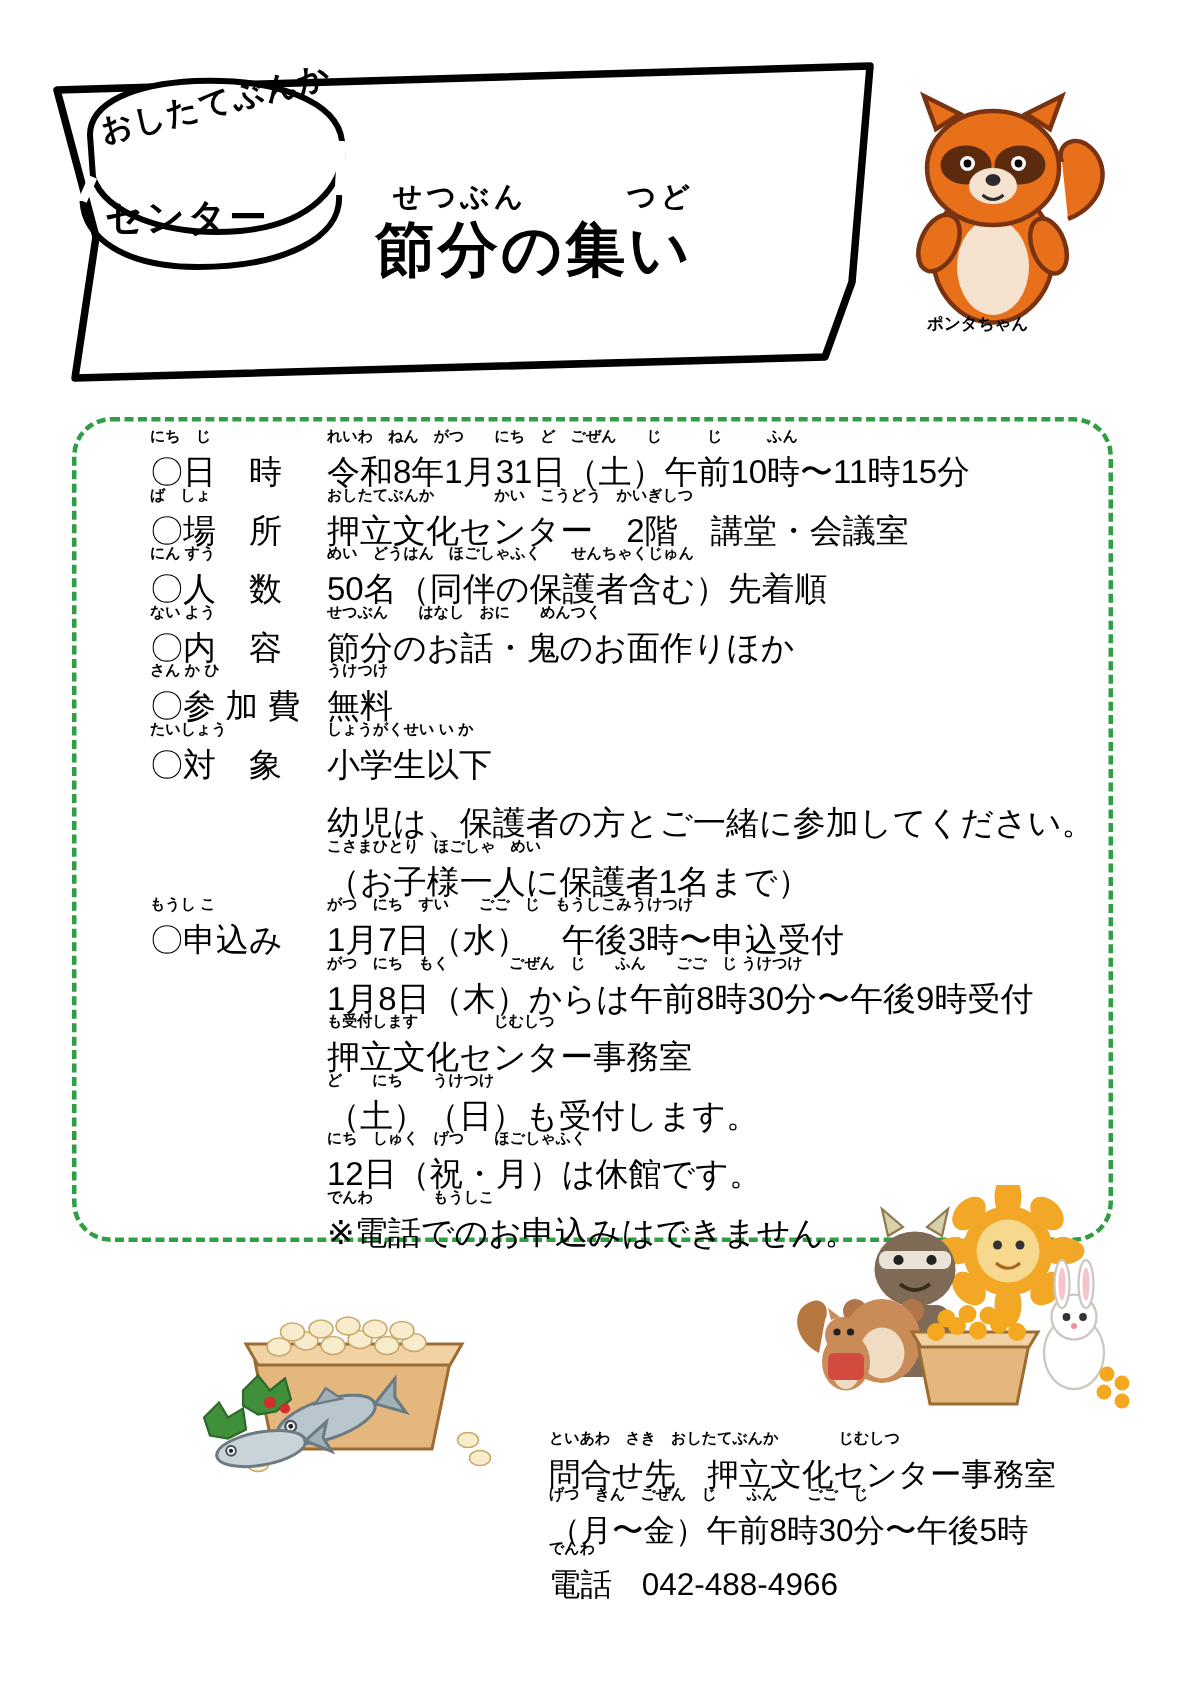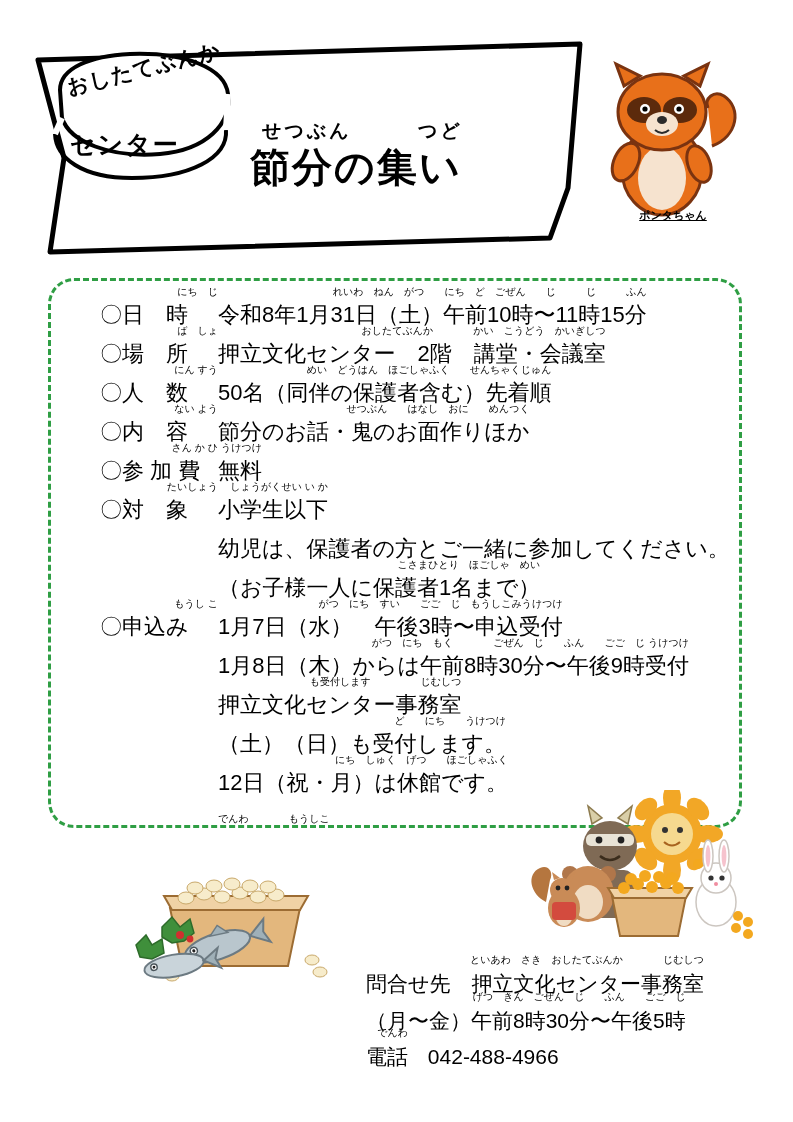--- a/index.html
+++ b/index.html
@@ -87,24 +87,22 @@
     left: 592px;
     top: 58px;
     width: 150px;
     height: 170px;
   }
   .mascot-name {
     position: absolute;
     left: 618px;
     top: 208px;
     width: 110px;
-    text-align: center;
     font-size: 11px;
     font-weight: bold;
-    text-decoration: underline;
   }
 
   
   .body-box {
     position: absolute;
     left: 48px;
     top: 278px;
     width: 694px;
     height: 550px;
     border: 3px dashed #2f9e44;
@@ -130,22 +128,22 @@
     position: relative;
     vertical-align: baseline;
   }
   .rb > .rt {
     position: absolute;
     left: 0;
     right: 0;
     top: -13px;
     font-size: 10px;
     line-height: 10px;
-    text-align: right;
-    font-weight: normal;
+    text-align: left;
+    font-weight: bold;
     white-space: nowrap;
   }
   .label {
     display: inline-block;
     width: 118px;
     font-size: 22px;
   }
   .value { font-size: 22px; }
   .indent { padding-left: 118px; }
   .line { margin-top: 9px; }
@@ -349,20 +347,21 @@
   <div class="row line indent">
     <span class="value rb">
       <span class="rt">にち　しゅく　げつ　　ほごしゃふく</span>
       <span>12日（祝・月）は休館です。</span>
     </span>
   </div>
 
   <div class="row line indent">
     <span class="value rb">
       <span class="rt">でんわ　　　　もうしこ</span>
+      <span>※電話でのお申込みはできません。</span>
     </span>
   </div>
 </div>
 
 <svg class="beans-box" viewBox="0 0 190 120">
   <path d="M20 46 L150 46 L138 104 L32 104 Z" fill="#e3b77d" stroke="#9c6c33" stroke-width="2"></path>
   <path d="M14 34 L158 34 L150 48 L22 48 Z" fill="#f0d2a5" stroke="#9c6c33" stroke-width="2"></path>
   <g fill="#f7eccb" stroke="#c9a96b" stroke-width="1">
     <ellipse cx="36" cy="36" rx="8" ry="6"></ellipse>
       <ellipse cx="54" cy="32" rx="8" ry="6"></ellipse>

